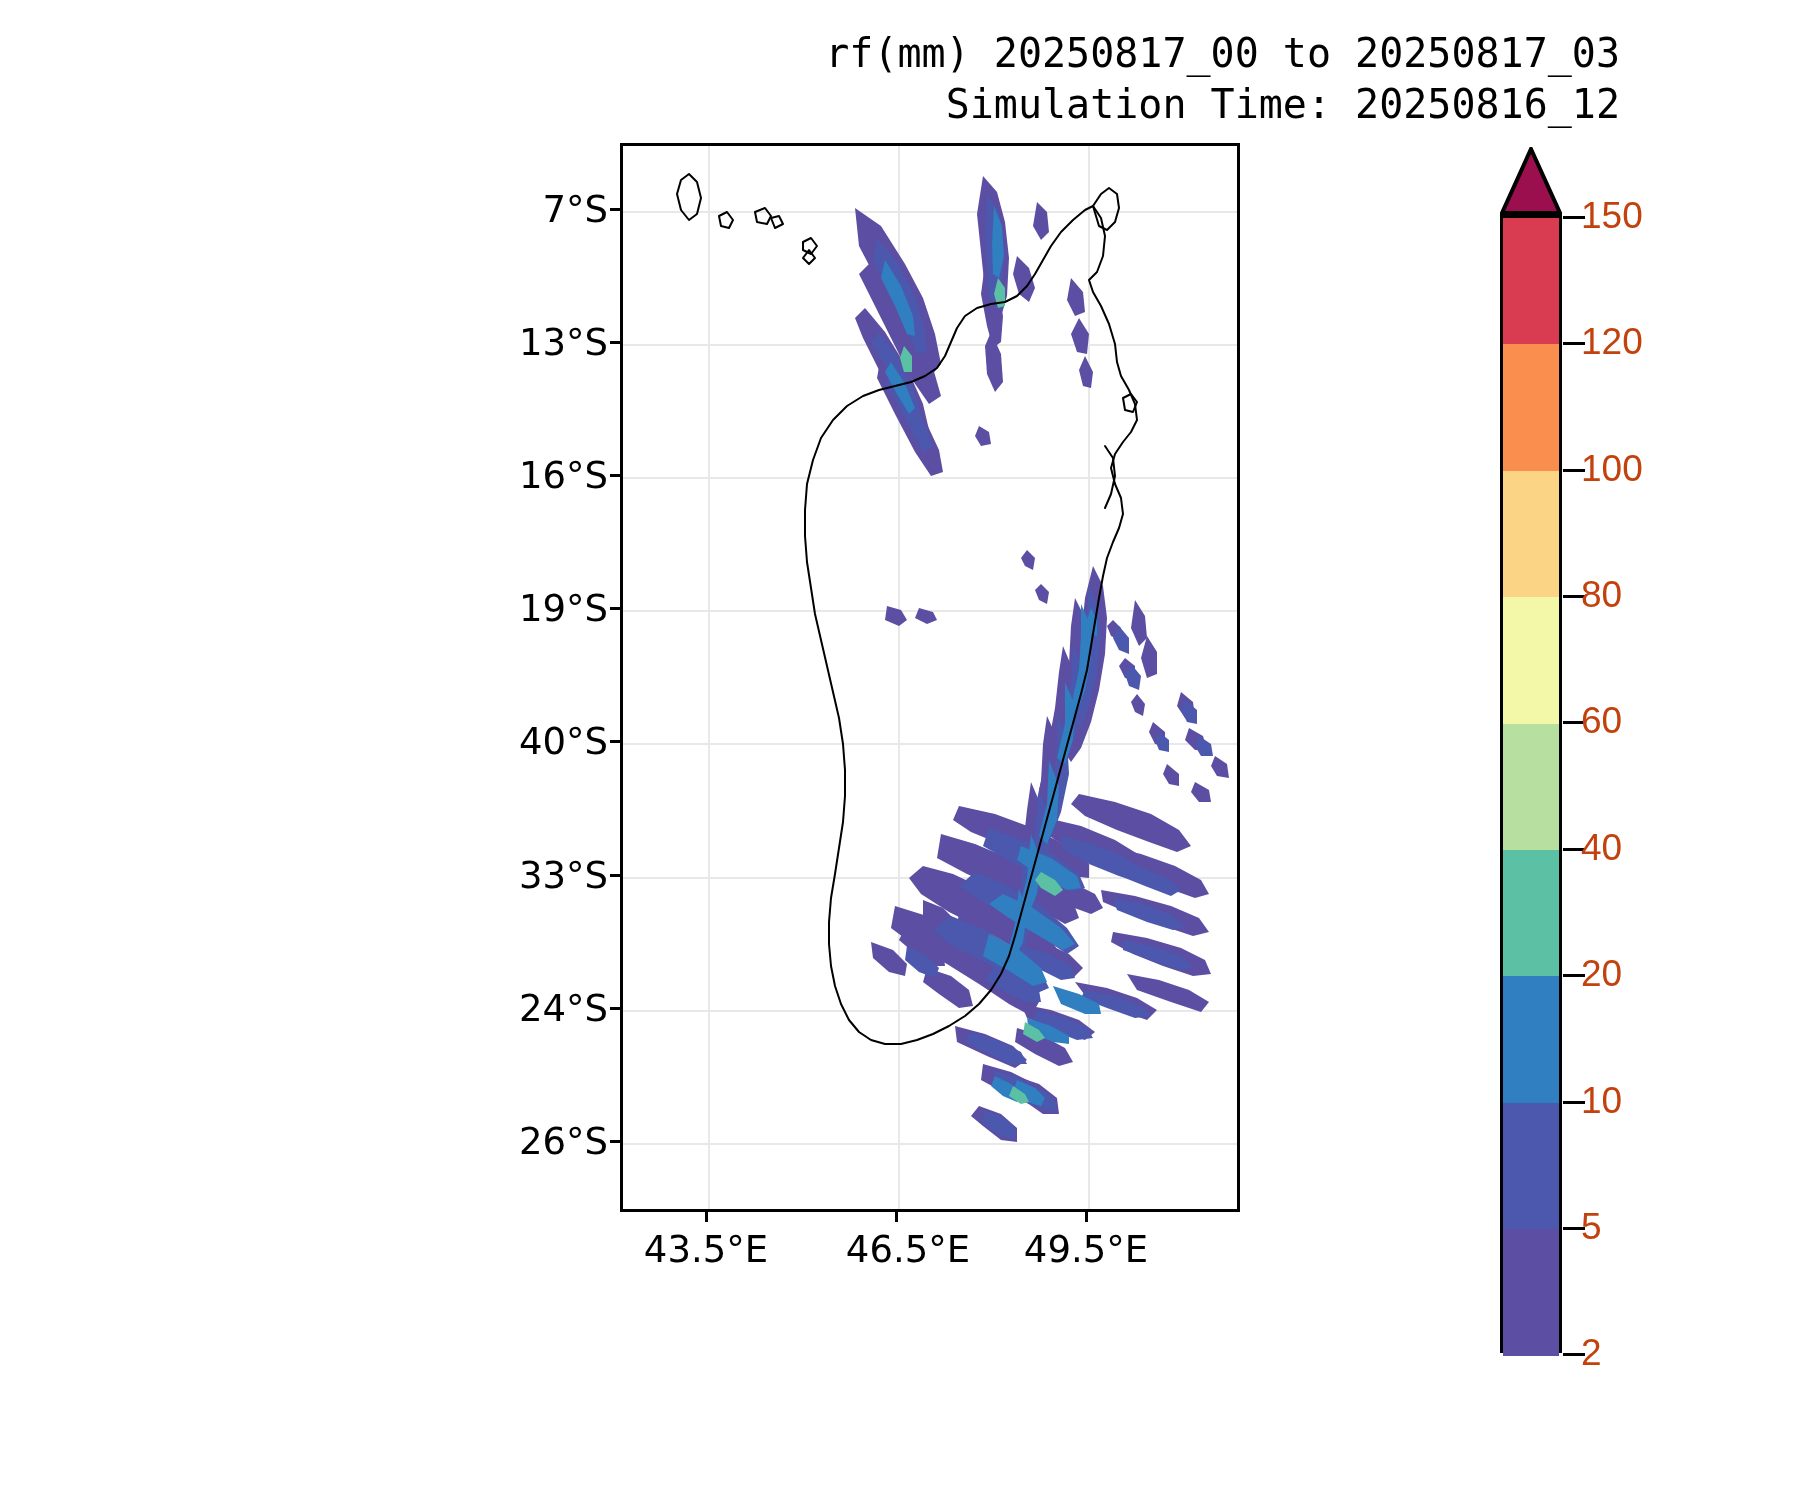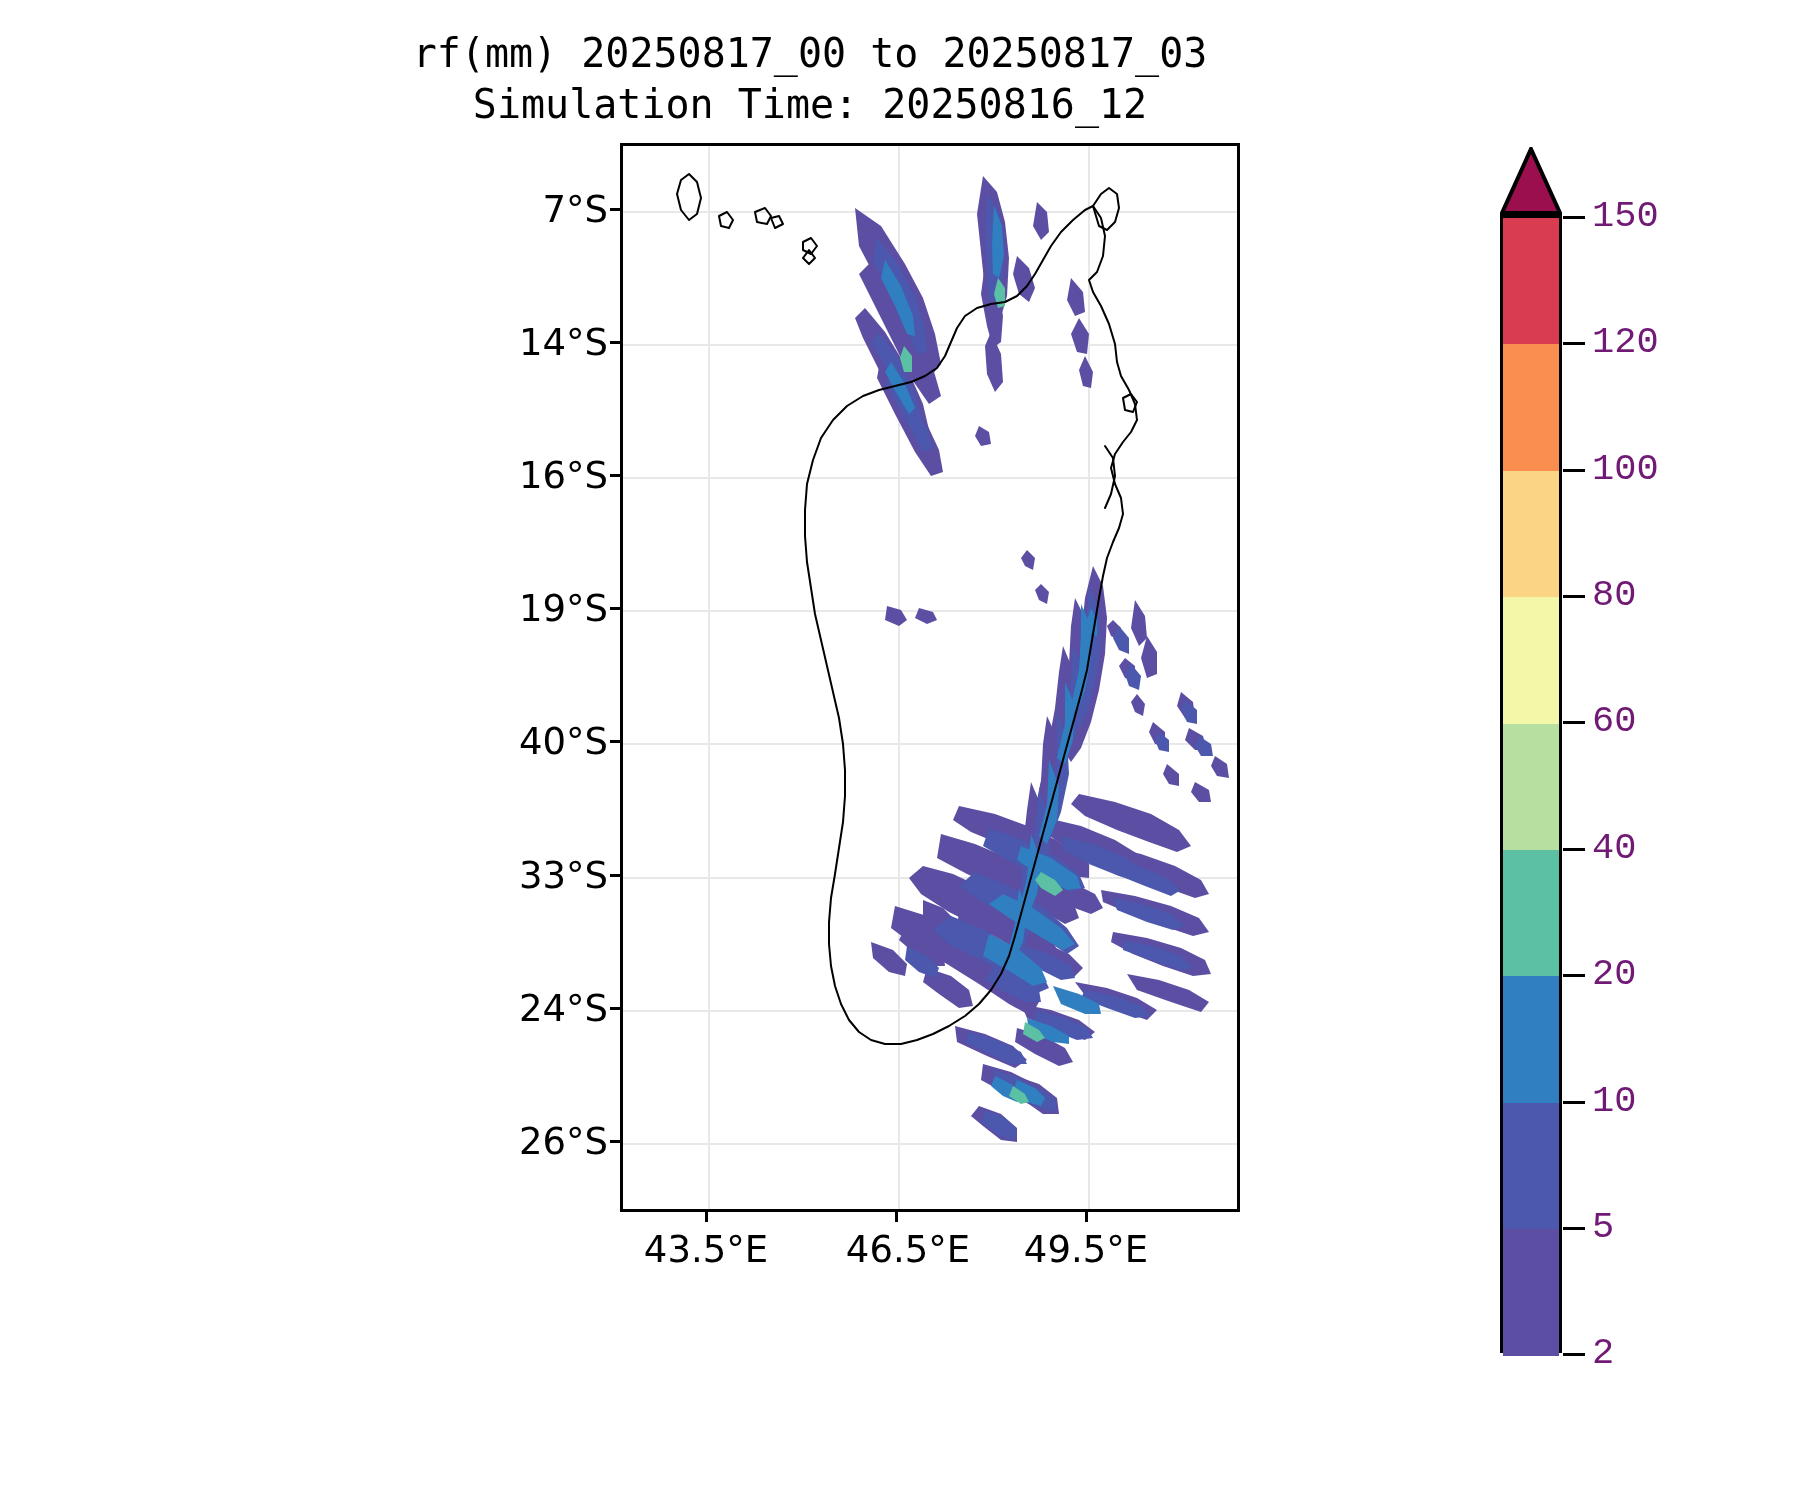--- a/index.html
+++ b/index.html
@@ -1,20 +1,20 @@
 <!DOCTYPE html>
 <html><head>
 <meta charset="utf-8">
 <style>
   html,body{margin:0;padding:0;background:#ffffff;}
   body{width:1800px;height:1500px;position:relative;overflow:hidden;
        font-family:"DejaVu Sans Mono","Liberation Mono",monospace;}
 
   
-  #title-block{position:absolute;left:0;top:28px;width:1620px;text-align:center;}
+  #title-block{position:absolute;left:0;top:28px;width:1620px;text-align:right;}
   #title-block .tline{font-family:"DejaVu Sans Mono","Liberation Mono",monospace;
         font-size:40px;color:#000;line-height:1.28;white-space:pre;letter-spacing:0px;}
 
   
   #map-axes{position:absolute;left:620px;top:143px;width:620px;height:1069px;
             border:3px solid #000;box-sizing:border-box;background:#fff;overflow:hidden;}
   #grid-layer{position:absolute;inset:0;}
   #grid-layer .gl-v{position:absolute;top:0;bottom:0;width:1.5px;background:#e8e8e8;}
   #grid-layer .gl-h{position:absolute;left:0;right:0;height:1.5px;background:#e8e8e8;}
   #field-layer,#coast-layer{position:absolute;inset:0;}
@@ -30,33 +30,33 @@
   .ytickmark{position:absolute;width:10px;height:2.5px;background:#000;}
   .xtickmark{position:absolute;height:10px;width:2.5px;background:#000;}
 
   
   #colorbar-wrap{position:absolute;left:1492px;top:143px;width:300px;height:1240px;}
   #cbar-body{position:absolute;left:8px;top:72px;width:62px;height:1138px;
              border:3px solid #000;box-sizing:border-box;}
   #cbar-body .cseg{position:absolute;left:0;right:0;}
   #cbar-arrow{position:absolute;left:8px;top:4px;width:62px;height:70px;}
   .cbtick{position:absolute;left:71px;width:22px;height:3px;background:#000;}
-  .cblabel{position:absolute;left:100px;font-family:Liberation Mono, monospace;
-           font-size:37px;color:#701a75;transform:translateY(-50%);white-space:pre;}
+  .cblabel{position:absolute;left:89px;font-family:Liberation Sans, sans-serif;
+           font-size:37px;color:#c2410c;transform:translateY(-50%);white-space:pre;}
 </style>
 </head>
 <body>
 
 <div id="title-block">
   <div class="tline">rf(mm) 20250817_00 to 20250817_03</div>
   <div class="tline">Simulation Time: 20250816_12</div>
 </div>
 
 <div class="ytick" style="top:209px">7°S</div>
-<div class="ytick" style="top:342px">14°S</div>
+<div class="ytick" style="top:342px">13°S</div>
 <div class="ytick" style="top:475px">16°S</div>
 <div class="ytick" style="top:608px">19°S</div>
 <div class="ytick" style="top:741px">40°S</div>
 <div class="ytick" style="top:875px">33°S</div>
 <div class="ytick" style="top:1008px">24°S</div>
 <div class="ytick" style="top:1141px">26°S</div>
 
 <div class="ytickmark" style="left:610px;top:208px"></div>
 <div class="ytickmark" style="left:610px;top:341px"></div>
 <div class="ytickmark" style="left:610px;top:474px"></div>

